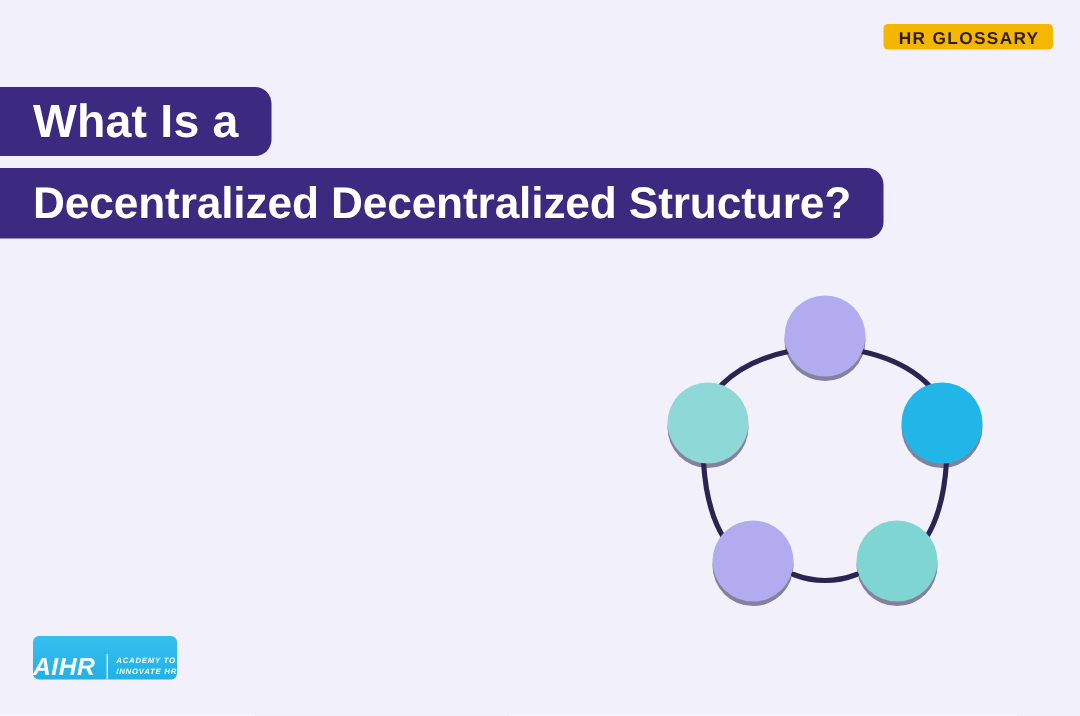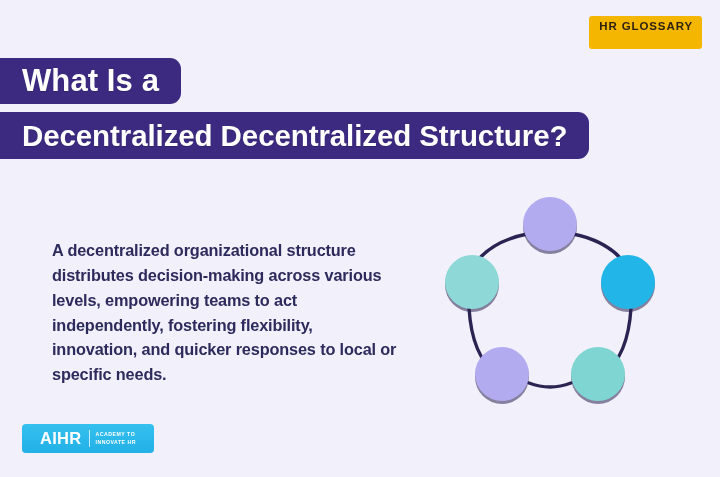--- a/index.html
+++ b/index.html
@@ -24,21 +24,21 @@
   
   #glossary-badge {
     position: absolute;
     top: 16px;
     right: 18px;
     background: #f5b600;
     color: #2a1f10;
     font-size: 11.5px;
     font-weight: bold;
     letter-spacing: 0.9px;
-    padding: 4px 9px 16px 10px;
+    padding: 4px 9px 0 10px;
     border-radius: 3px;
     line-height: 1.1;
     white-space: nowrap;
   }
 
   
   .title-bar {
     position: absolute;
     left: -24px;
     background: #3b2a80;
@@ -93,23 +93,24 @@
 
   
   #logo {
     position: absolute;
     left: 22px;
     bottom: 24px;
     height: 29px;
     background: linear-gradient(180deg, #35c0ef 0%, #22b0e6 100%);
     border-radius: 4px;
     display: flex;
-    align-items: center;
-    padding: 0 18px;
+    align-items: flex-end;
+    padding: 0 0;
     box-sizing: border-box;
+    font-style: italic;
   }
 
   #logo-mark {
     color: #ffffff;
     font-size: 16.5px;
     font-weight: bold;
     letter-spacing: 0.3px;
     line-height: 1;
   }
 
@@ -137,21 +138,20 @@
   <div id="glossary-badge">HR GLOSSARY</div>
 
   <div class="title-bar" id="title-bar-1">
     <span>What Is a</span>
   </div>
 
   <div class="title-bar" id="title-bar-2">
     <span>Decentralized Decentralized Structure?</span>
   </div>
 
-  <p id="body-text">A decentralized organizational structure distributes decision-making across various levels, empowering teams to act independently, fostering flexibility, innovation, and quicker responses to local or specific needs.</p>
 
   <div id="diagram">
     <svg width="236" height="222" viewBox="0 0 236 222">
 
       <g>
         <path d="M 141 46 Q 190 56 203 95" fill="none" stroke="#2b2352" stroke-width="3.4" stroke-linecap="round"></path>
         <path d="M 199 120 Q 196 168 172 185" fill="none" stroke="#2b2352" stroke-width="3.4" stroke-linecap="round"></path>
         <path d="M 139 195 Q 118 203 97 195" fill="none" stroke="#2b2352" stroke-width="3.4" stroke-linecap="round"></path>
         <path d="M 64 185 Q 40 168 37 120" fill="none" stroke="#2b2352" stroke-width="3.4" stroke-linecap="round"></path>
         <path d="M 33 95 Q 46 56 95 46" fill="none" stroke="#2b2352" stroke-width="3.4" stroke-linecap="round"></path>

